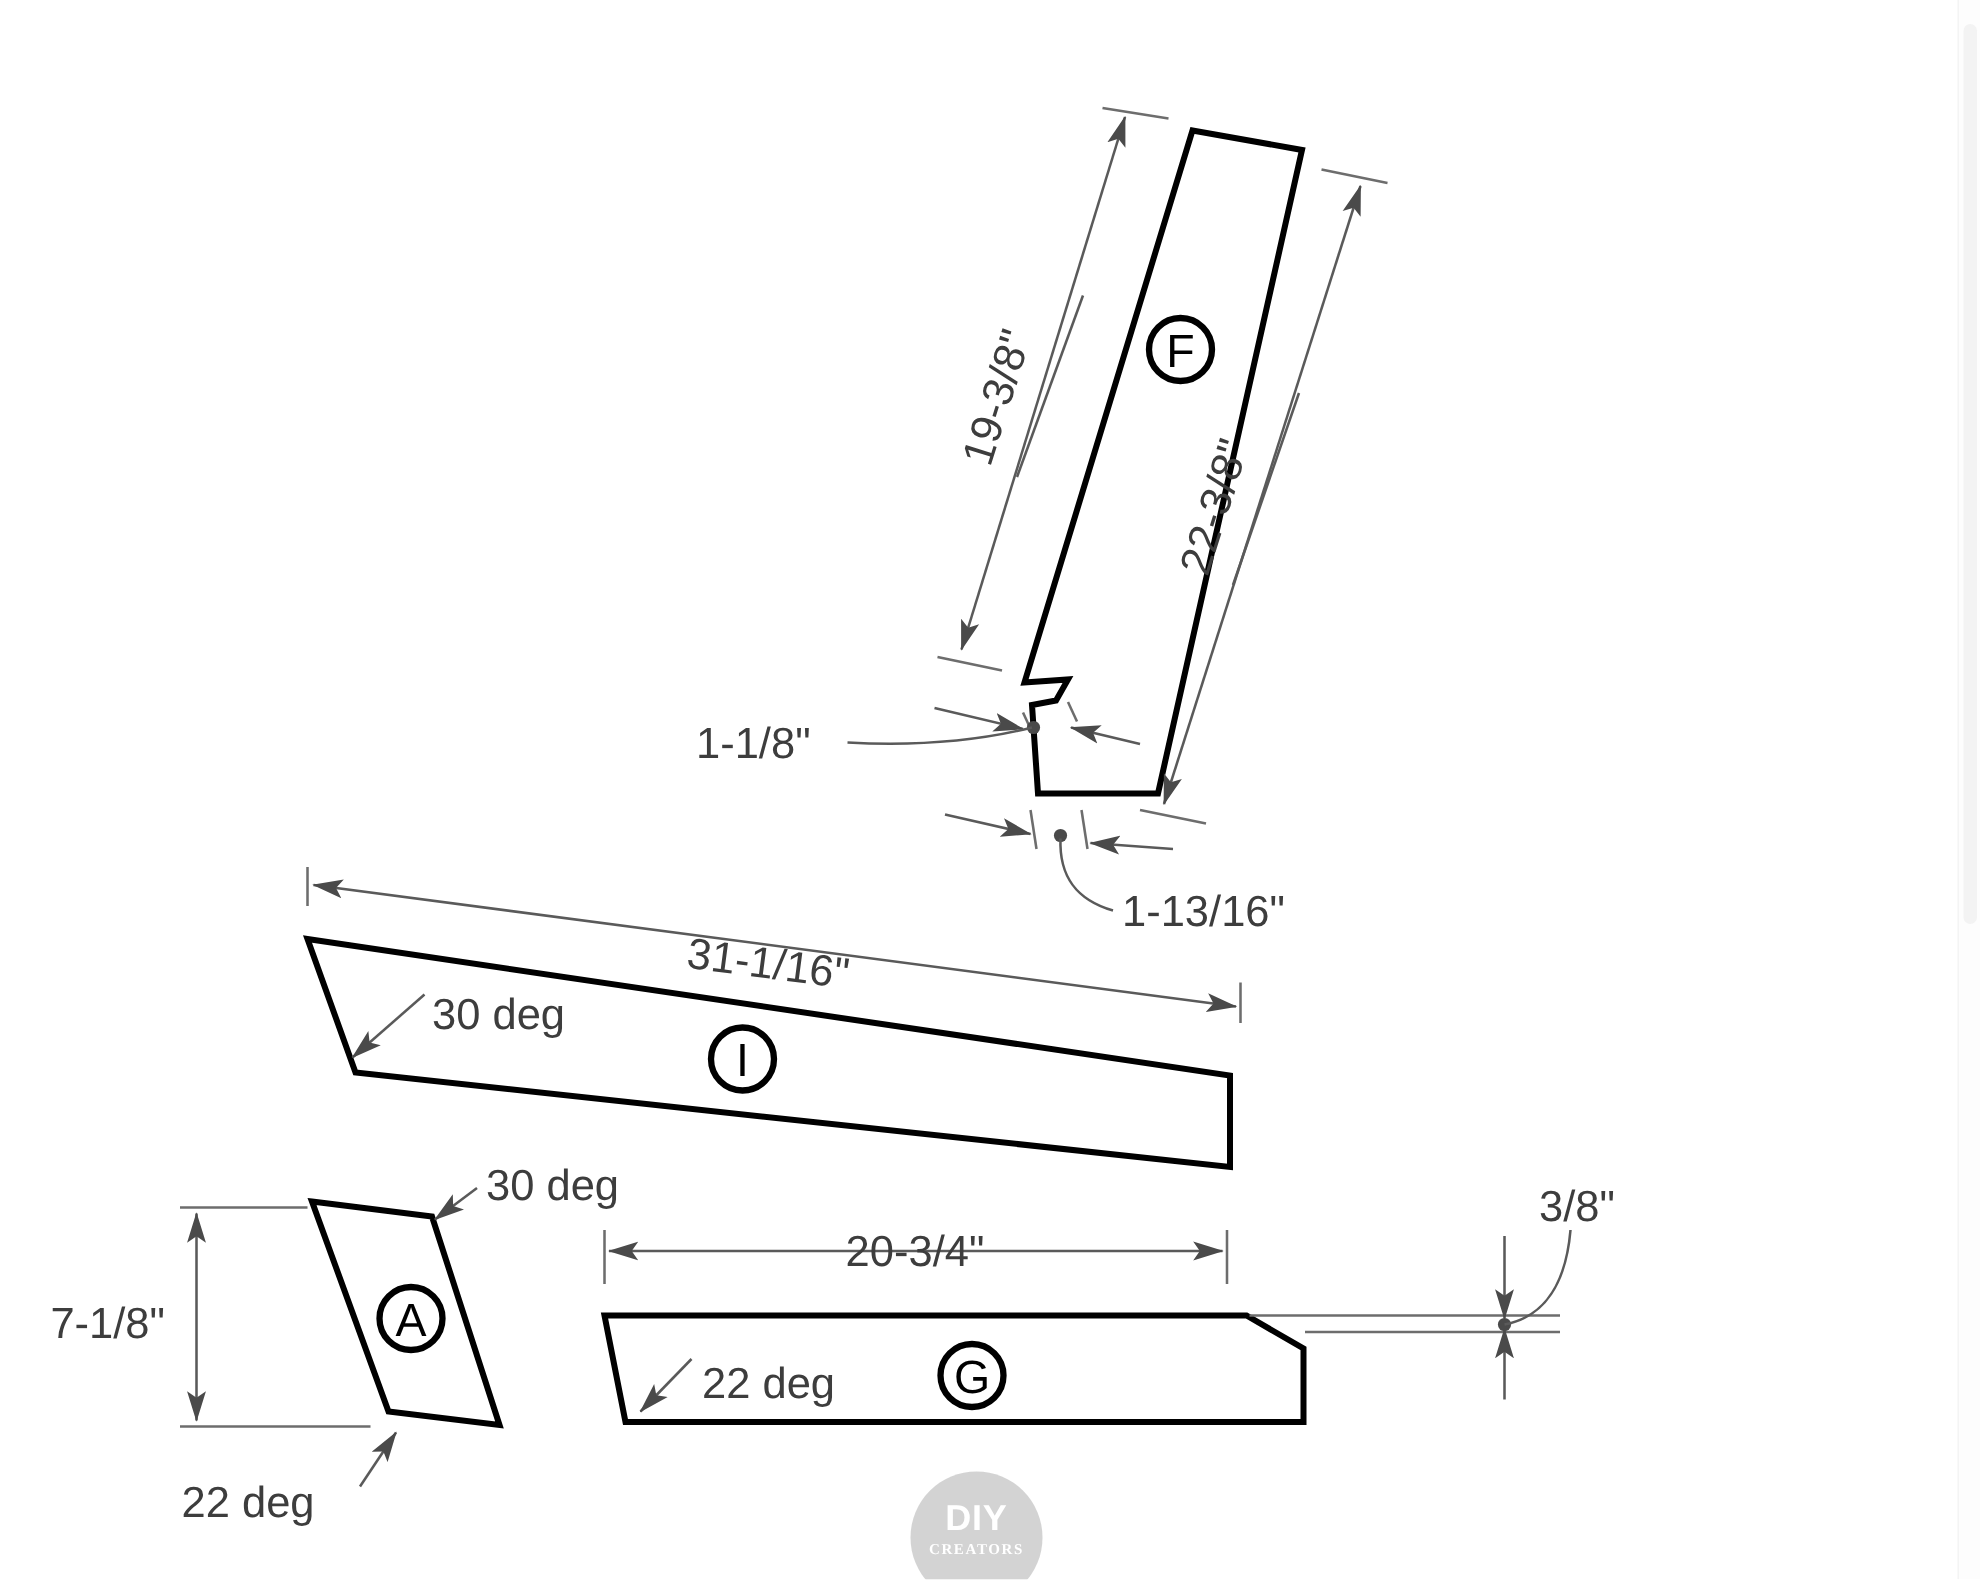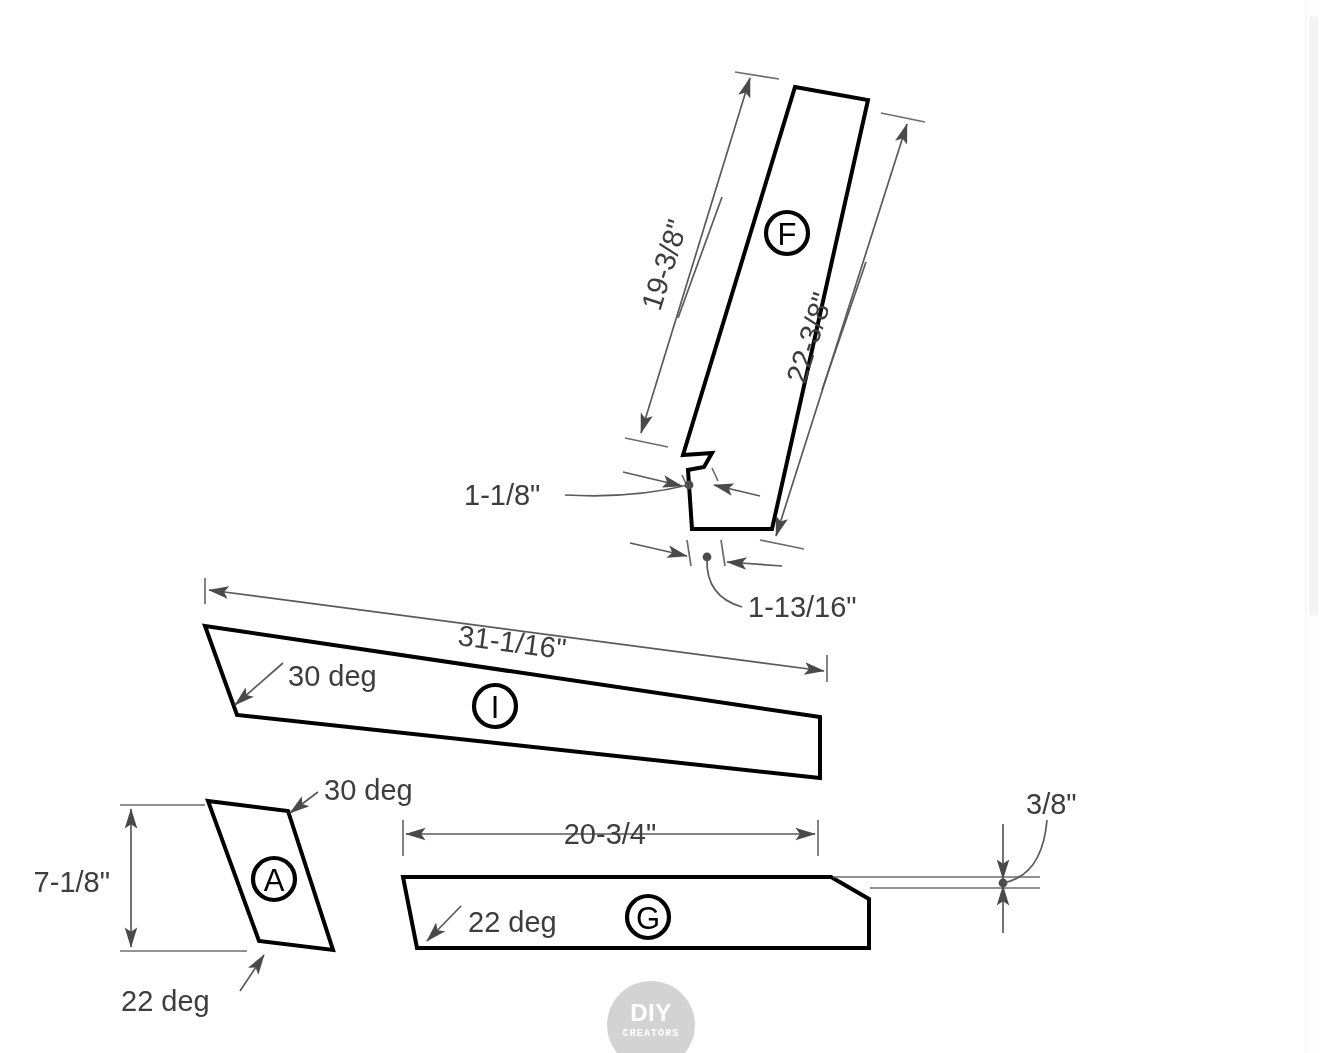--- a/index.html
+++ b/index.html
@@ -122,21 +122,21 @@
     color: #ffffff;
     letter-spacing: 0.5px;
     line-height: 1;
   }
   .wm-creators {
     position: absolute;
     left: 0;
     top: 48px;
     width: 88px;
     text-align: center;
-    font-family: Liberation Mono, monospace;
+    font-family: Liberation Serif, serif;
     font-size: 10px;
     font-weight: bold;
     color: #ffffff;
     letter-spacing: 1.1px;
     line-height: 1;
   }
 </style>
 </head>
 <body>
 

